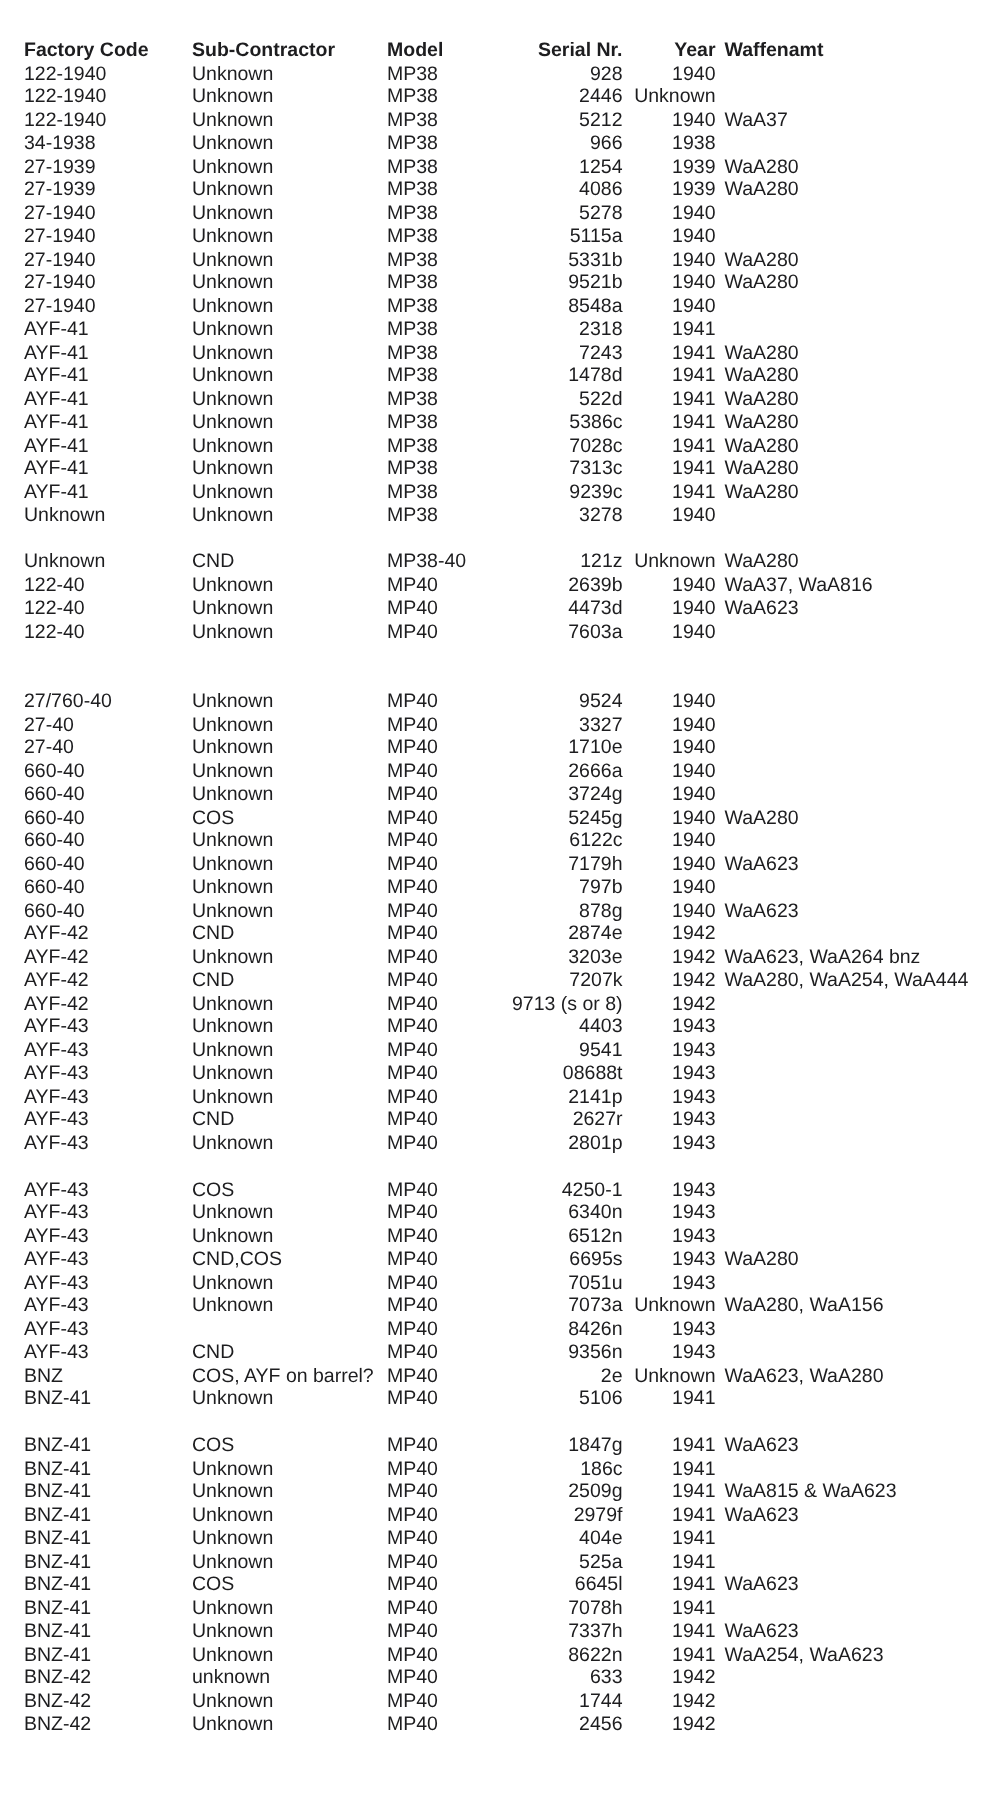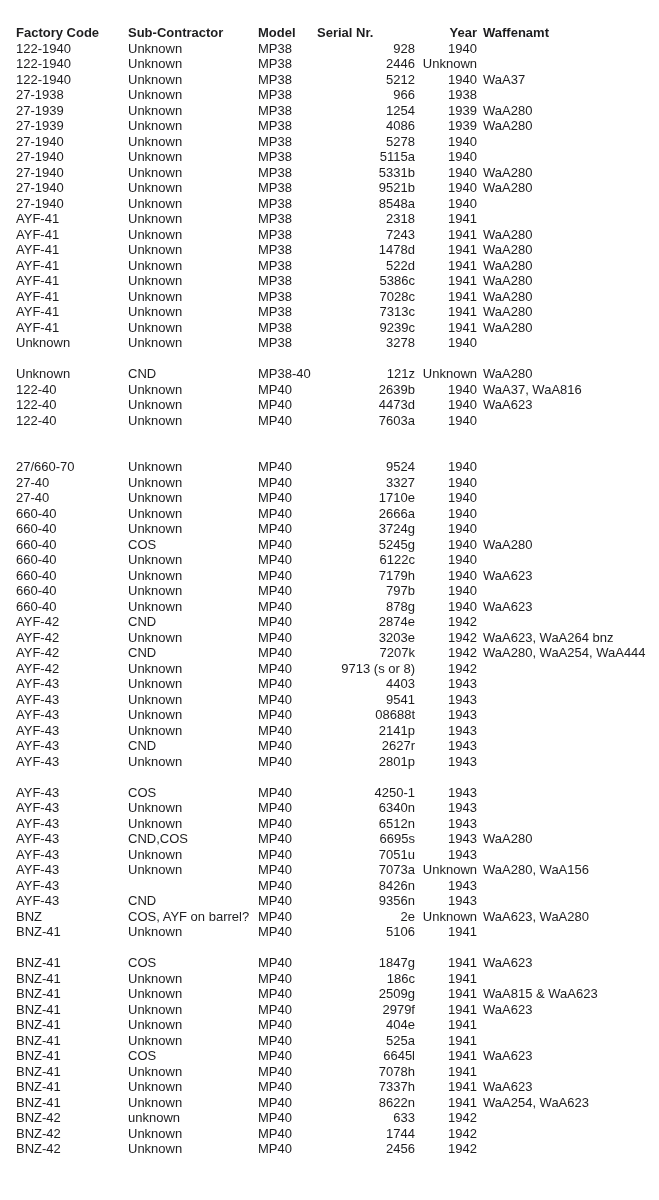--- a/index.html
+++ b/index.html
@@ -39,21 +39,21 @@
   }
   .row.blank {
     height: 15.5px;
   }
   .c-factory { width: 112px; text-align: left; flex: none; }
   .c-sub     { width: 130px; text-align: left; flex: none; }
   .c-model   { width: 59px;  text-align: left; flex: none; }
   .c-serial  { width: 98px;  text-align: right; flex: none; }
   .c-year    { width: 62px;  text-align: right; flex: none; }
   .c-waf     { padding-left: 6px; text-align: left; flex: 1 1 auto; overflow: visible; }
-  .row.header .c-serial { text-align: left; }
+  .row.header .c-serial { text-align: right; }
   .row.header .c-year   { }
 </style>
 </head>
 <body>
 
 <div class="page">
   <div class="table">
     <div class="row header">
       <span class="c-factory">Factory Code</span>
       <span class="c-sub">Sub-Contractor</span>
@@ -81,21 +81,21 @@
         </div>
         <div class="row">
           <span class="c-factory">122-1940</span>
           <span class="c-sub">Unknown</span>
           <span class="c-model">MP38</span>
           <span class="c-serial">5212</span>
           <span class="c-year">1940</span>
           <span class="c-waf">WaA37</span>
         </div>
         <div class="row">
-          <span class="c-factory">27-1938</span>
+          <span class="c-factory">34-1938</span>
           <span class="c-sub">Unknown</span>
           <span class="c-model">MP38</span>
           <span class="c-serial">966</span>
           <span class="c-year">1938</span>
           <span class="c-waf"></span>
         </div>
         <div class="row">
           <span class="c-factory">27-1939</span>
           <span class="c-sub">Unknown</span>
           <span class="c-model">MP38</span>
@@ -252,21 +252,21 @@
           <span class="c-factory">122-40</span>
           <span class="c-sub">Unknown</span>
           <span class="c-model">MP40</span>
           <span class="c-serial">7603a</span>
           <span class="c-year">1940</span>
           <span class="c-waf"></span>
         </div>
         <div class="row blank"></div>
         <div class="row blank"></div>
         <div class="row">
-          <span class="c-factory">27/660-70</span>
+          <span class="c-factory">27/760-40</span>
           <span class="c-sub">Unknown</span>
           <span class="c-model">MP40</span>
           <span class="c-serial">9524</span>
           <span class="c-year">1940</span>
           <span class="c-waf"></span>
         </div>
         <div class="row">
           <span class="c-factory">27-40</span>
           <span class="c-sub">Unknown</span>
           <span class="c-model">MP40</span>

